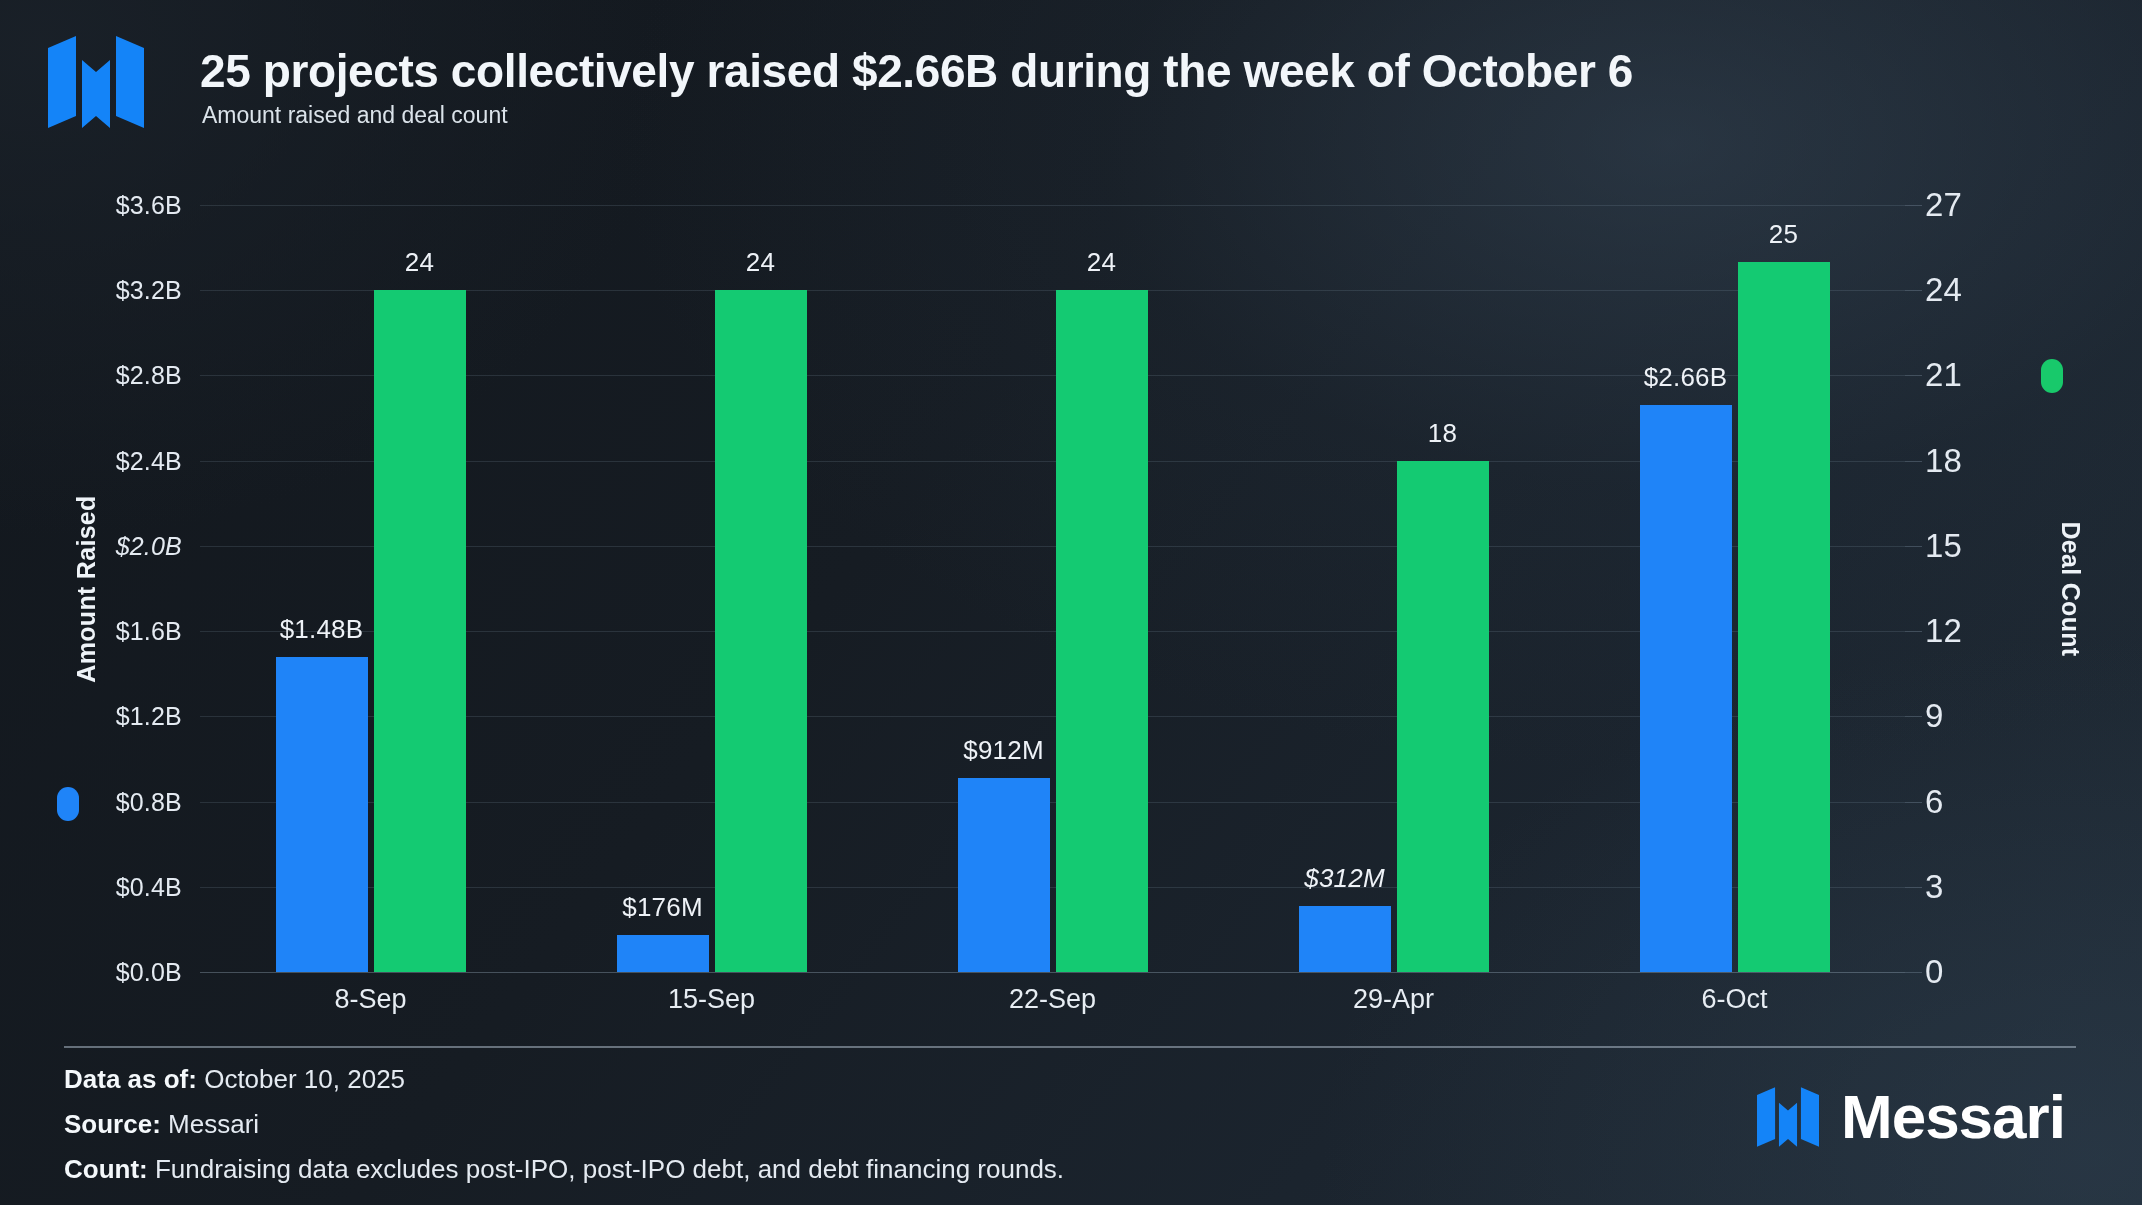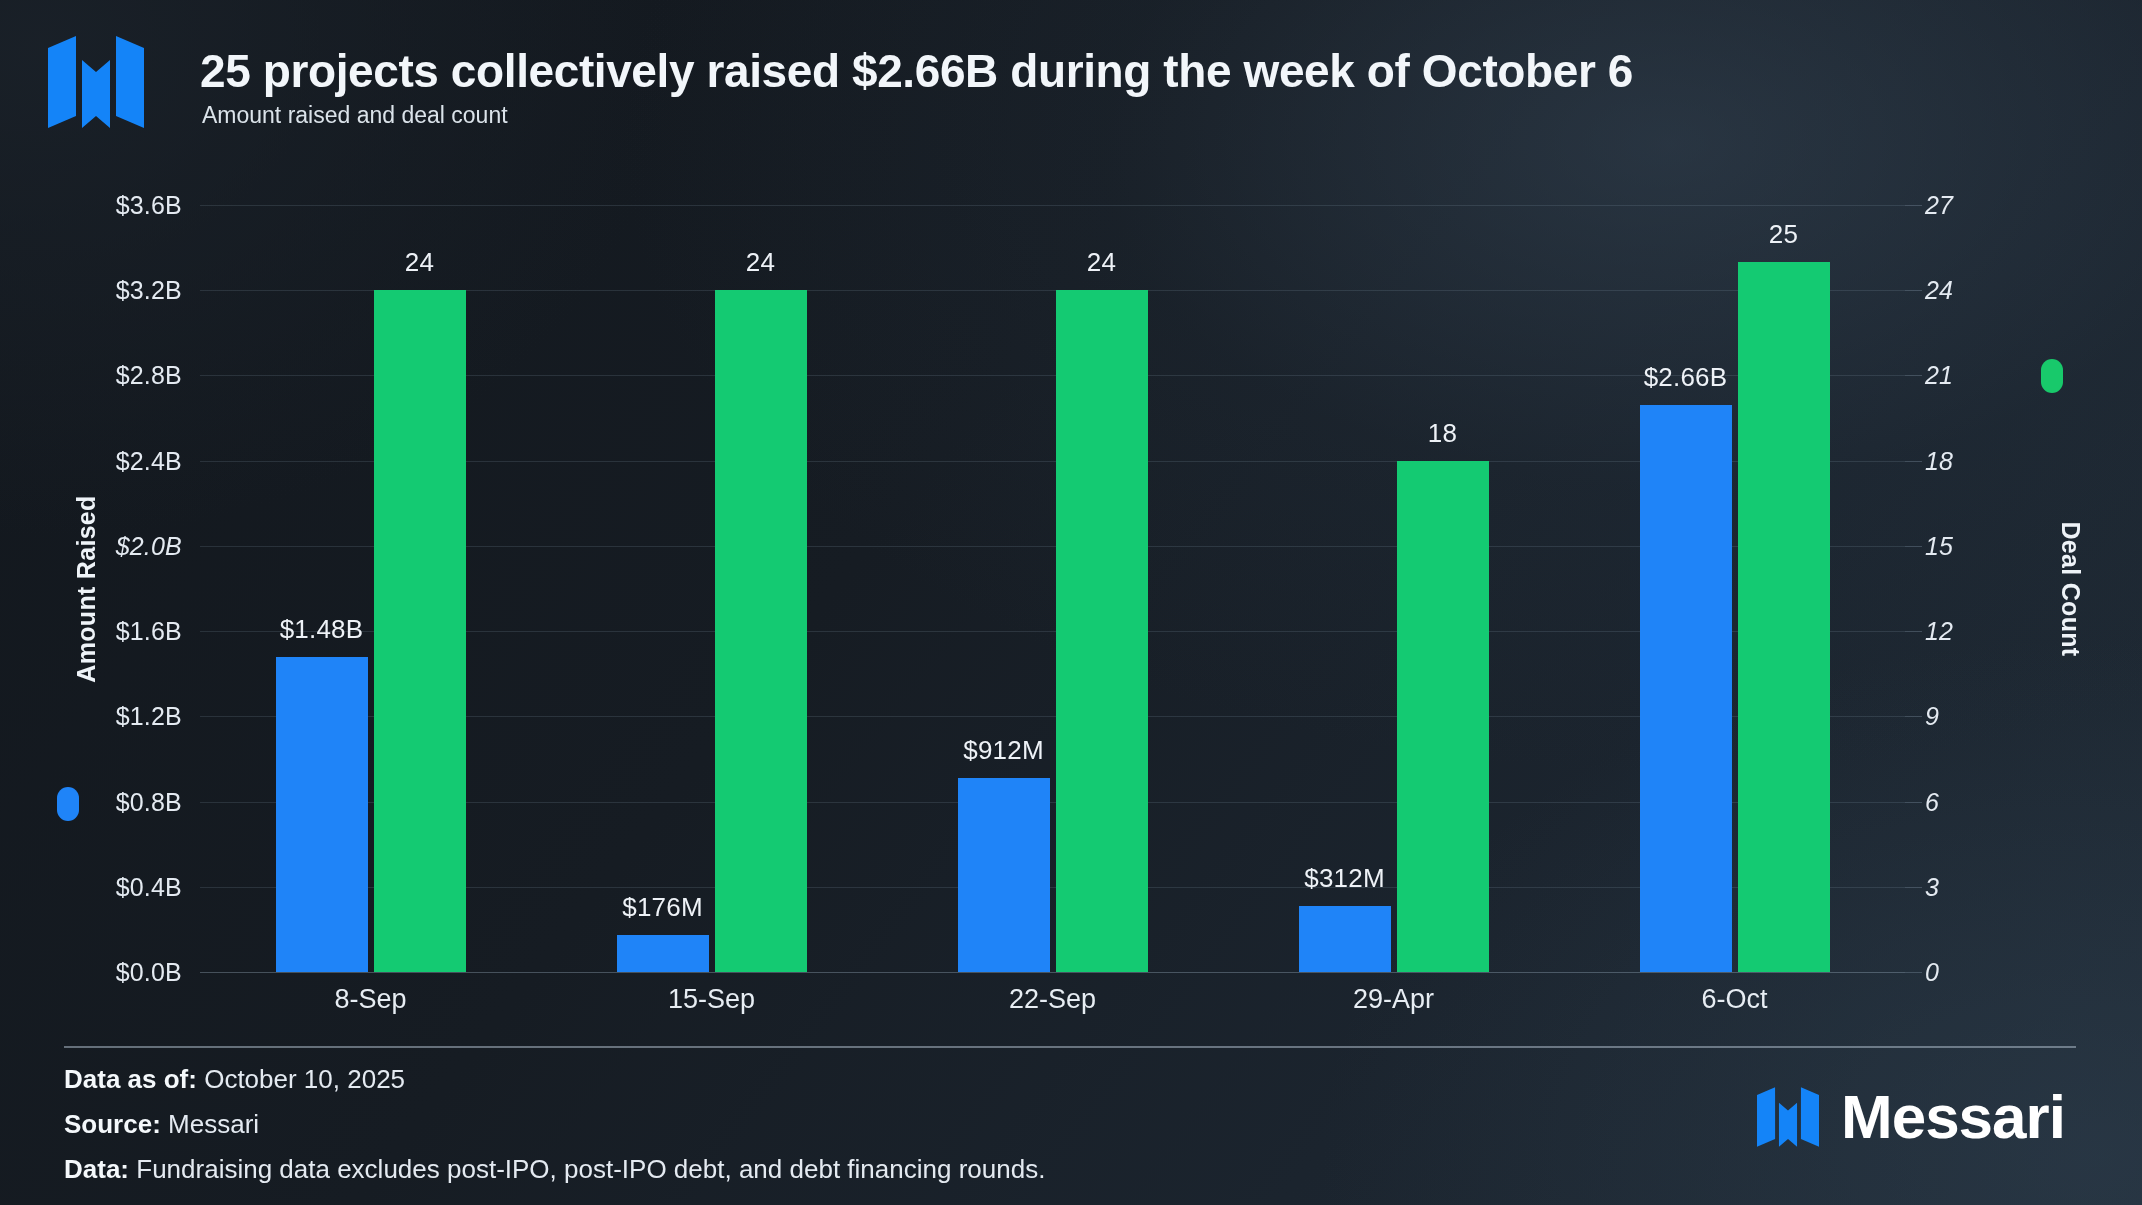--- a/index.html
+++ b/index.html
@@ -37,21 +37,21 @@
   .gridline { position:absolute; left:0; width:100%; height:1px; background:rgba(150,170,190,0.17); }
   .gridline.base { background:rgba(170,190,210,0.33); }
   .ylabels-left { position:absolute; left:0; top:205px; width:182px; height:767px; }
   .ylabels-left span {
     position:absolute; right:0; transform:translateY(-50%);
     font-size:25px; color:#e4eaf1; white-space:nowrap; letter-spacing:0.2px;
   }
   .ylabels-right { position:absolute; left:1925px; top:205px; width:120px; height:767px; }
   .ylabels-right span {
     position:absolute; left:0; transform:translateY(-50%);
-    font-size:25px; color:#e4eaf1; white-space:nowrap; letter-spacing:0.2px;font-style:italic;
+    font-size:33px; color:#e4eaf1; white-space:nowrap; letter-spacing:0.2px;
   }
   .rtick { position:absolute; left:1905px; width:17px; height:1px; background:rgba(150,170,190,0.30); }
 
   
   .axis-title-left {
     position:absolute; left:54px; top:205px; height:767px; width:34px;
   }
   .axis-title-left .txt {
     position:absolute; left:-118px; top:50%; width:300px;
     transform:translateY(-50%) rotate(-90deg);
@@ -163,21 +163,21 @@
       <div class="barlabel" style="left: 219.5px; bottom: 693.778px;">24</div>
       <div class="bar blue" style="left: 416.5px; width: 92px; height: 37.4978px;"></div>
       <div class="barlabel" style="left: 462.5px; bottom: 49.4978px;">$176M</div>
       <div class="bar green" style="left: 514.5px; width: 92px; height: 681.778px;"></div>
       <div class="barlabel" style="left: 560.5px; bottom: 693.778px;">24</div>
       <div class="bar blue" style="left: 757.5px; width: 92px; height: 194.307px;"></div>
       <div class="barlabel" style="left: 803.5px; bottom: 206.307px;">$912M</div>
       <div class="bar green" style="left: 855.5px; width: 92px; height: 681.778px;"></div>
       <div class="barlabel" style="left: 901.5px; bottom: 693.778px;">24</div>
       <div class="bar blue" style="left: 1098.5px; width: 92px; height: 66.4733px;"></div>
-      <div class="barlabel" style="left: 1144.5px; bottom: 78.4733px;">$312M</div>
+      <div class="barlabel" style="left: 1144.5px; bottom: 78.4733px; font-style: italic;">$312M</div>
       <div class="bar green" style="left: 1196.5px; width: 92px; height: 511.333px;"></div>
       <div class="barlabel" style="left: 1242.5px; bottom: 523.333px;">18</div>
       <div class="bar blue" style="left: 1439.5px; width: 92px; height: 566.728px;"></div>
       <div class="barlabel" style="left: 1485.5px; bottom: 578.728px;">$2.66B</div>
       <div class="bar green" style="left: 1537.5px; width: 92px; height: 710.185px;"></div>
       <div class="barlabel" style="left: 1583.5px; bottom: 722.185px;">25</div>
     </div>
 
   <div id="xlabels">
       <span style="left: 170.5px;">8-Sep</span>
@@ -191,21 +191,21 @@
   <div id="footer">
     <div class="line">
       <b>Data as of:</b>
       <span>October 10, 2025</span>
     </div>
     <div class="line">
       <b>Source:</b>
       <span>Messari</span>
     </div>
     <div class="line">
-      <b>Data:</b>
+      <b>Count:</b>
       <span>Fundraising data excludes post-IPO, post-IPO debt, and debt financing rounds.</span>
     </div>
   </div>
 
   <div id="wordmark">
     <svg width="62" height="60" viewBox="0 0 96 92">
       <polygon points="0,12 28,0 28,80 0,92" fill="#1484F8"></polygon>
       <polygon points="34,24 48,36 62,24 62,92 48,80 34,92" fill="#1484F8"></polygon>
       <polygon points="68,0 96,12 96,92 68,80" fill="#1484F8"></polygon>
     </svg>

